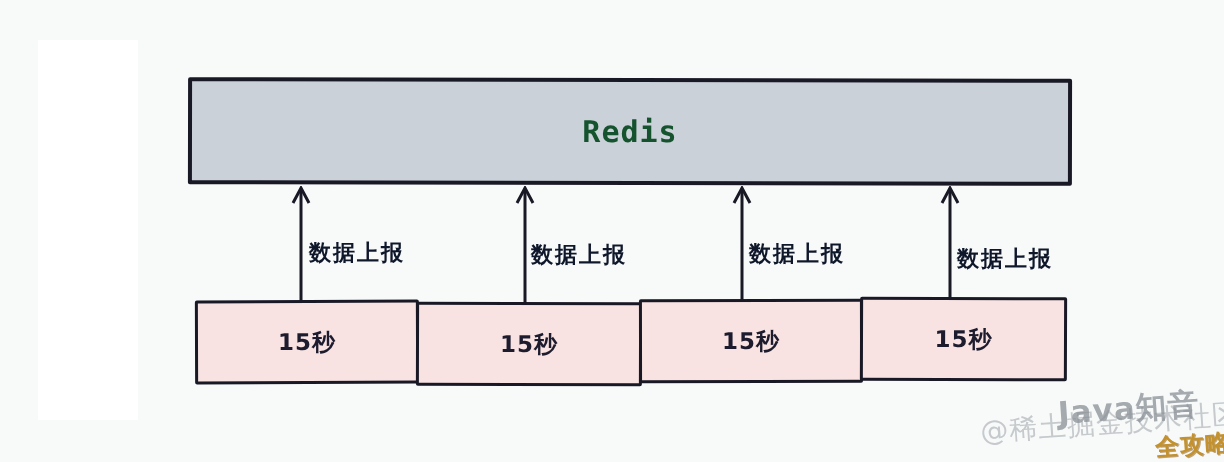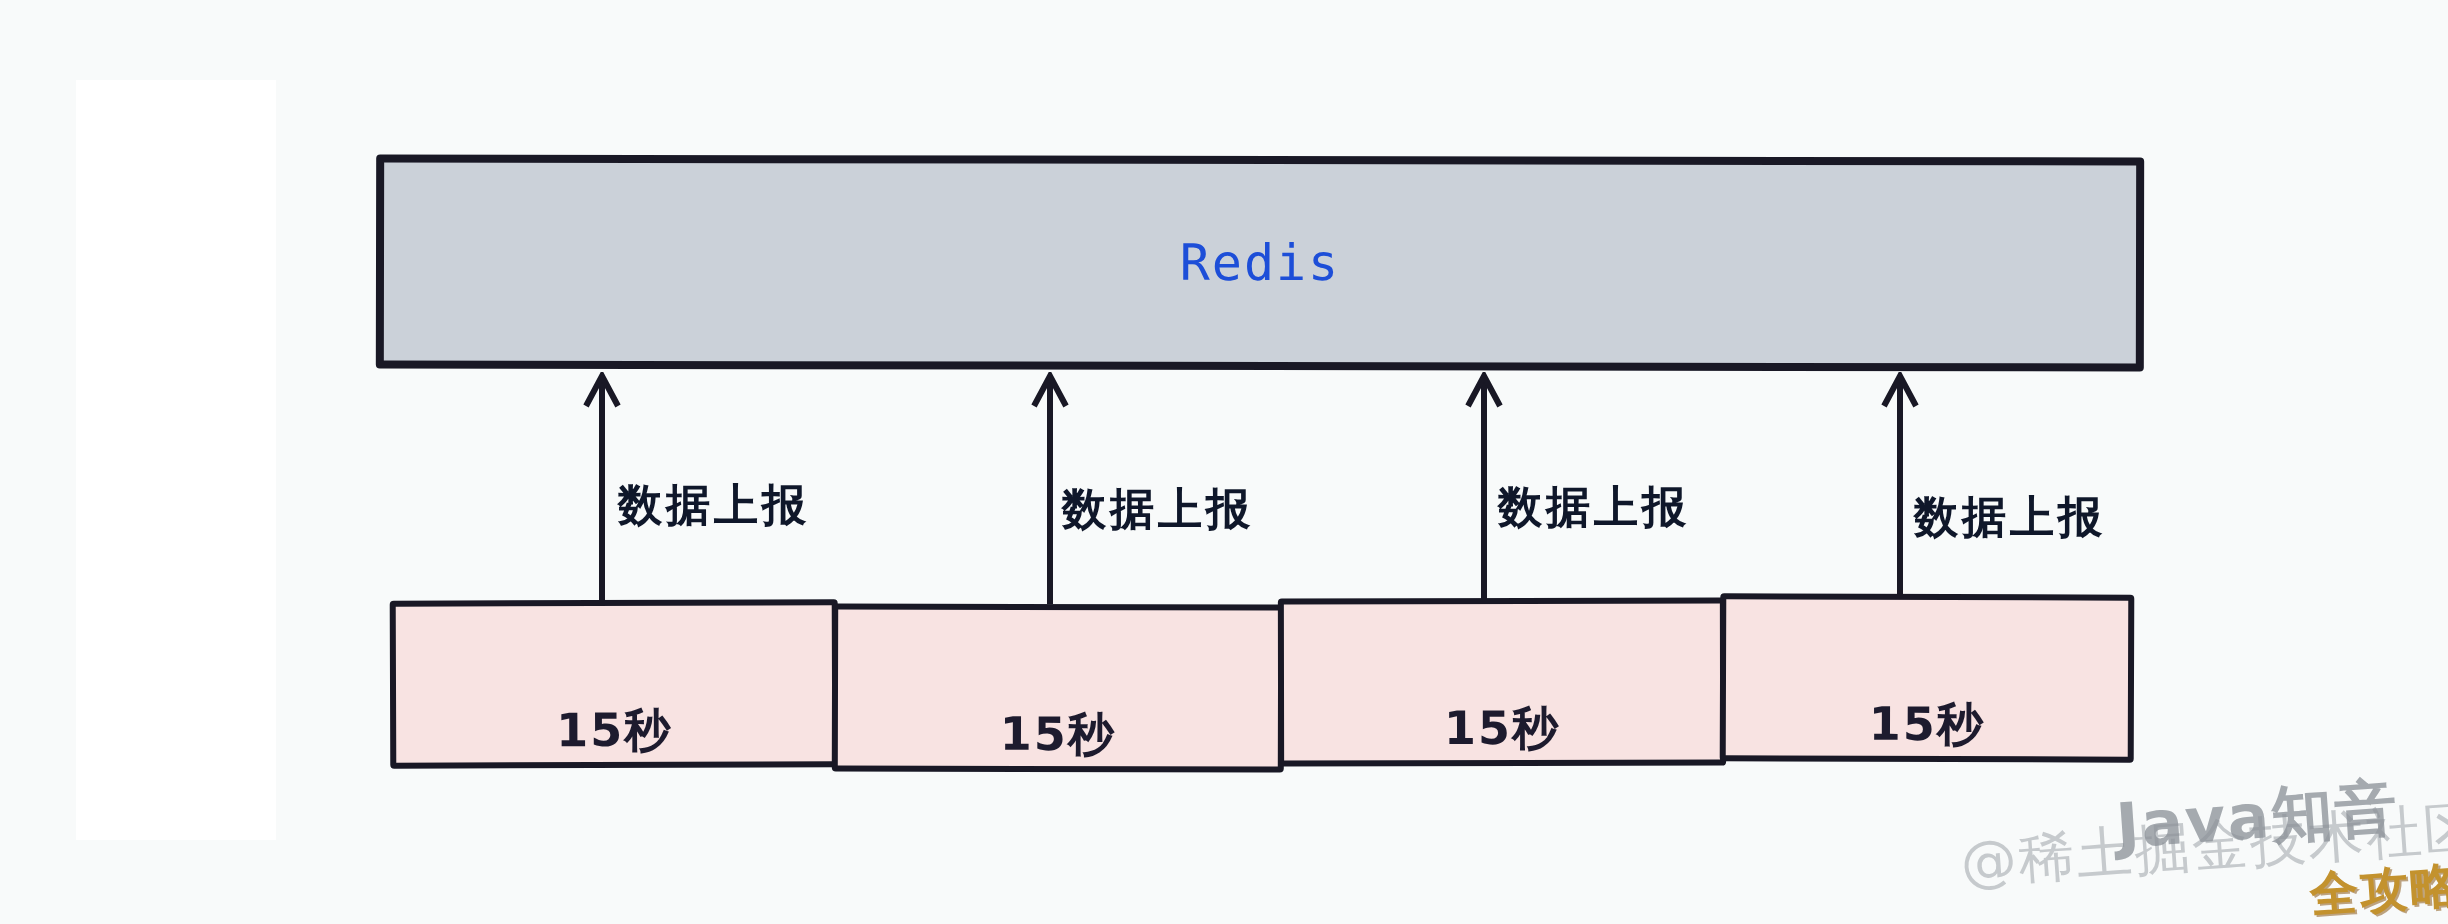--- a/index.html
+++ b/index.html
@@ -17,29 +17,29 @@
   .redis-box{
     position:absolute;left:188px;top:78px;width:884px;height:107px;
     background:var(--redisFill,#cbd1d9);
     border:4px solid var(--ink,#191825);
     border-radius:2px;box-sizing:border-box;
     display:flex;align-items:center;justify-content:center;
     transform:rotate(0.1deg);
   }
   .redis-label{
     font-family:"DejaVu Sans Mono","Liberation Mono",monospace;
-    font-size:25px;font-weight:normal;color:#1d4ed8;letter-spacing:1px;
+    font-size:30px;font-weight:bold;color:#14532d;letter-spacing:1px;
   }
   
   .slot{
     position:absolute;height:84px;box-sizing:border-box;
     background:var(--slotFill,#f8e3e2);
     border:3px solid var(--ink,#191825);
     border-radius:2px;
-    display:flex;align-items:flex-end;justify-content:center;
+    display:flex;align-items:center;justify-content:center;
   }
   .slot-1{left:195px;top:300px;width:224px;transform:rotate(-0.2deg);}
   .slot-2{left:416px;top:302px;width:226px;transform:rotate(0.15deg);}
   .slot-3{left:639px;top:299px;width:224px;transform:rotate(-0.1deg);}
   .slot-4{left:860px;top:297px;width:207px;transform:rotate(0.2deg);}
   .slot-label{
     font-size:23px;font-weight:bold;color:#1d1b2e;letter-spacing:1px;
   }
   
   .arrow{position:absolute;top:186px;width:22px;height:116px;}

